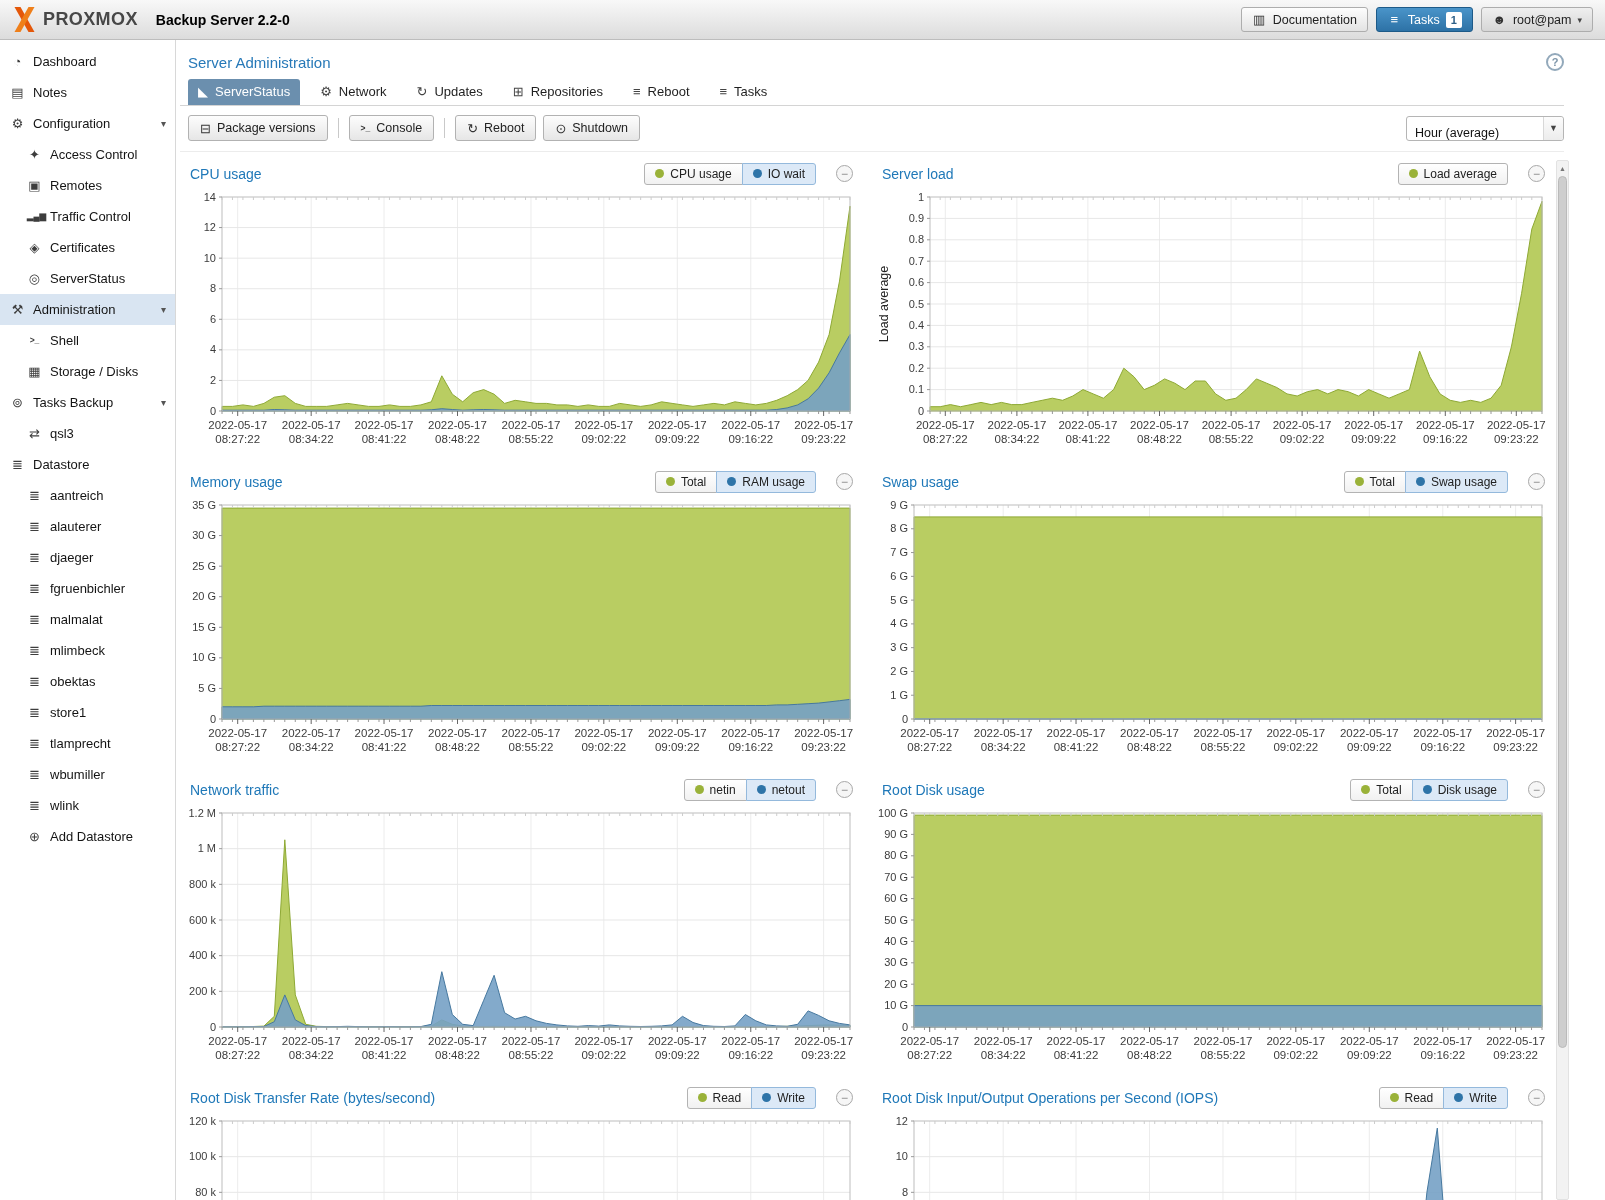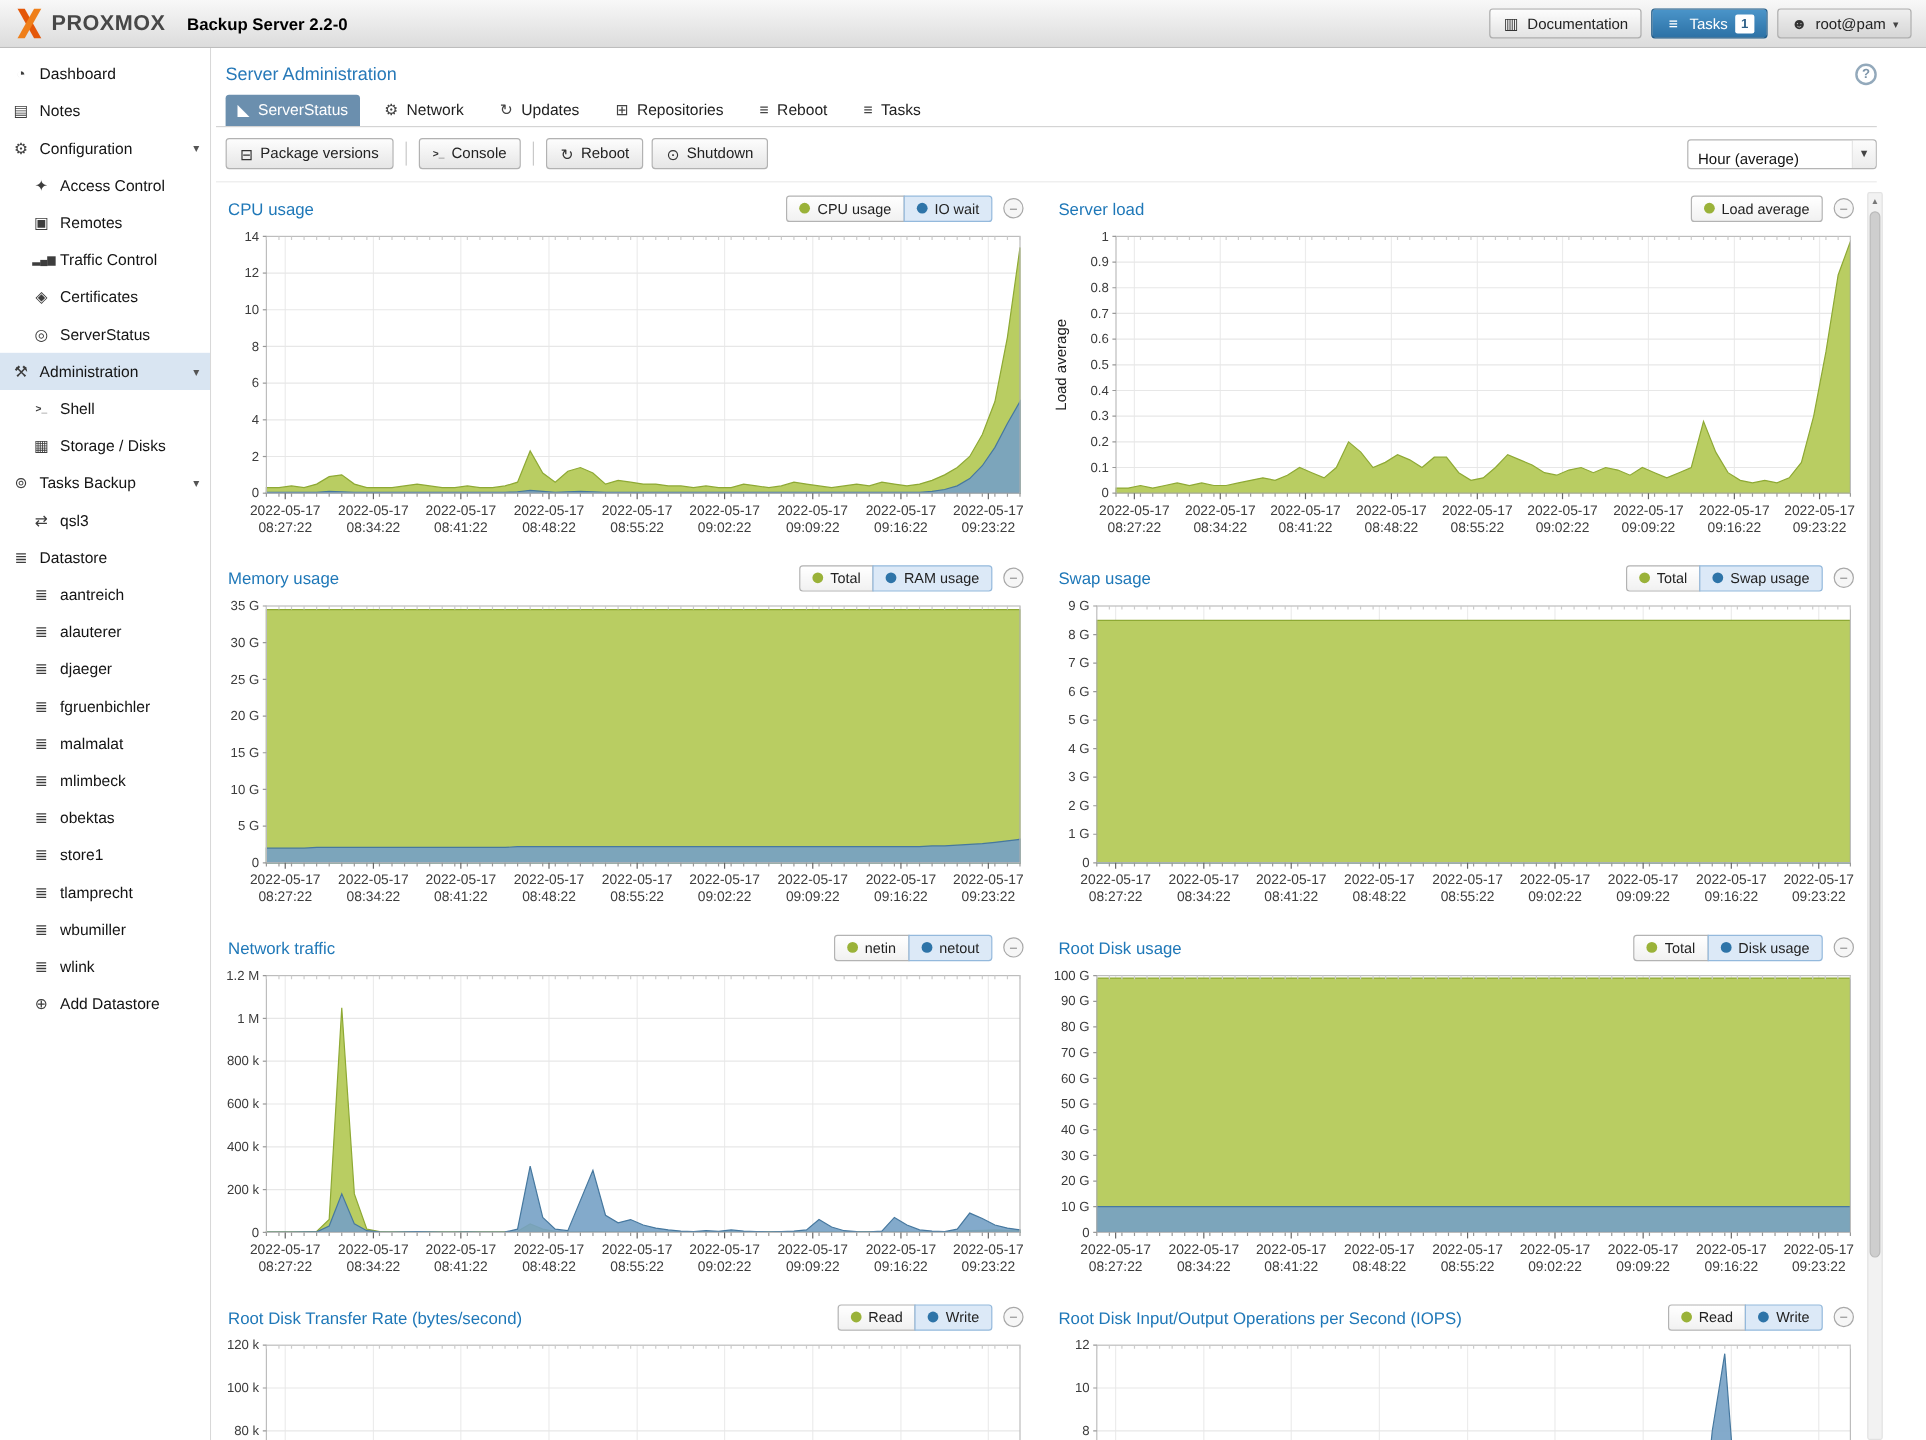--- a/index.html
+++ b/index.html
@@ -59,21 +59,21 @@
 .tsep{width:1px;height:20px;background:#c9c9c9;margin:0 3px;}
 .combo{margin-left:auto;width:158px;height:25px;border:1px solid #b5b5b5;border-radius:3px;background:#fff;
   display:flex;align-items:flex-end;font-size:12.5px;padding-left:8px;color:#111;cursor:pointer;}
 .combo .ctrg{margin-left:auto;width:20px;height:100%;display:flex;align-items:center;justify-content:center;
   color:#444;font-size:9px;border-left:1px solid #d8d8d8;background:linear-gradient(#fcfcfc,#ececec);border-radius:0 3px 3px 0;}
 
 
 .charts-wrap{flex:1;display:flex;margin-top:8px;overflow:hidden;align-items:stretch;}
 #charts{width:1370px;display:grid;grid-template-columns:678px 678px;column-gap:14px;row-gap:9px;align-content:start;}
 .panel{width:678px;}
-.panel-hd{display:flex;align-items:center;height:27px;padding:0 5px 0 10px;}
+.panel-hd{display:flex;align-items:center;height:27px;padding:0 5px 0 10px;gap:11px;}
 .panel-title{font-size:14px;color:#1f78b8;white-space:nowrap;}
 .legend{display:flex;margin-left:auto;}
 .leg{display:inline-flex;align-items:center;gap:6px;border:1px solid #b3b3b3;
   background:linear-gradient(#ffffff,#f1f1f1);padding:3px 10px;font-size:12px;color:#222;cursor:pointer;}
 .leg:first-child{border-radius:3px 0 0 3px;}
 .leg:last-child{border-radius:0 3px 3px 0;}
 .leg:only-child{border-radius:3px;}
 .leg+.leg{margin-left:-1px;}
 .leg.pressed{background:#dce9f7;border-color:#94b9dc;}
 .dot{width:9px;height:9px;border-radius:50%;}

